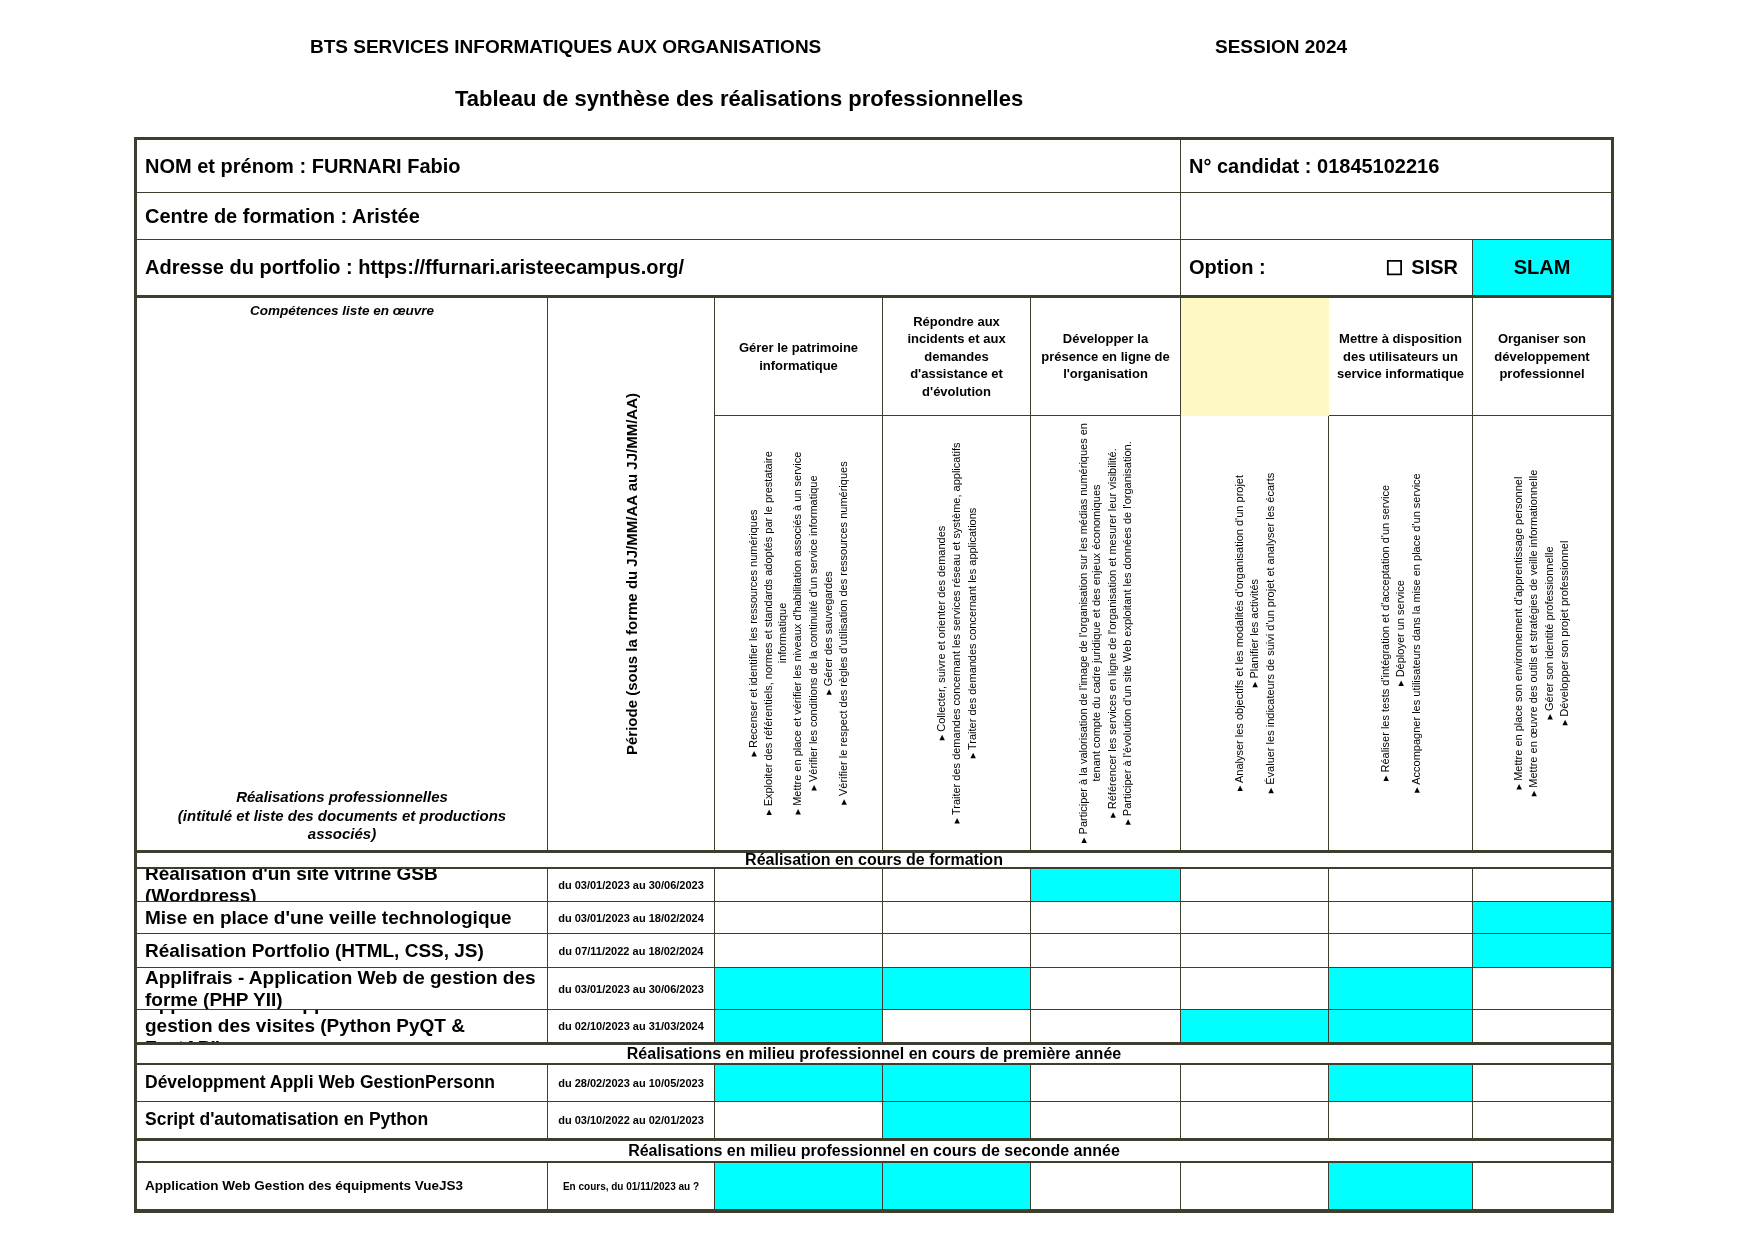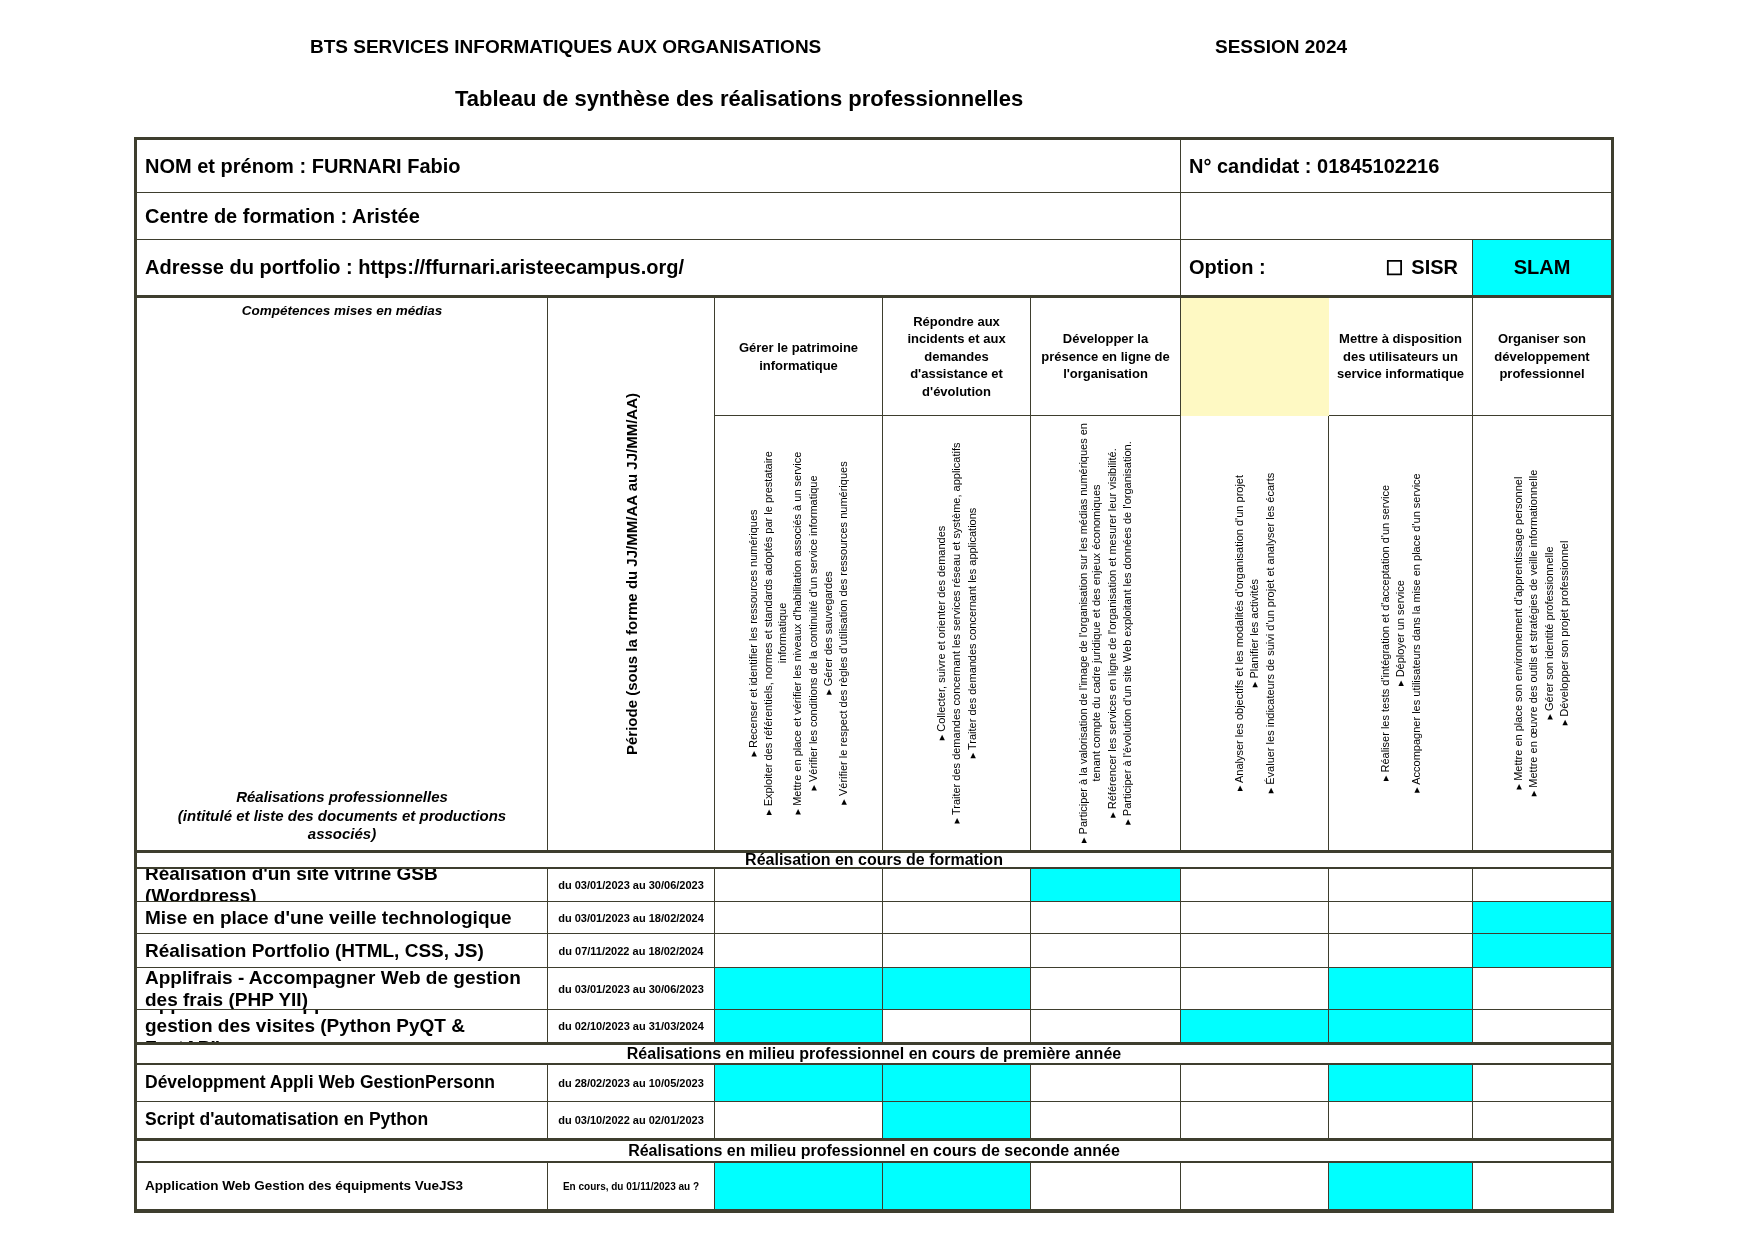--- a/index.html
+++ b/index.html
@@ -58,21 +58,21 @@
   <div class="c option-flex thickB" style="grid-column:6/8;grid-row:3">
     <span class="big">Option :</span>
     <span class="sisr-group">
       <span>☐</span>
       <span>SISR</span>
     </span>
   </div>
   <div class="c slam noR thickB hl" style="grid-column:8/9;grid-row:3">SLAM</div>
 
   <div class="c compet-col" style="grid-column:1;grid-row:4/6">
-    <div class="caption-top">Compétences mises en médias</div>
+    <div class="caption-top">Compétences liste en œuvre</div>
     <div class="caption-bottom">
       <div>Réalisations professionnelles</div>
       <div>(intitulé et liste des documents et productions associés)</div>
     </div>
   </div>
 
   <div class="c" style="grid-column:2;grid-row:4/6">
     <div class="rot periode-rot">Période (sous la forme du JJ/MM/AA au JJ/MM/AA)</div>
   </div>
 
@@ -147,21 +147,21 @@
     <div class="c " style="grid-area: 8 / 7;"></div>
     <div class="c noR hl" style="grid-area: 8 / 8;"></div>
     <div class="c left t15" style="grid-area: 9 / 1;">Réalisation Portfolio (HTML, CSS, JS)</div>
     <div class="c center d11" style="grid-area: 9 / 2;">du 07/11/2022 au 18/02/2024</div>
     <div class="c " style="grid-area: 9 / 3;"></div>
     <div class="c " style="grid-area: 9 / 4;"></div>
     <div class="c " style="grid-area: 9 / 5;"></div>
     <div class="c " style="grid-area: 9 / 6;"></div>
     <div class="c " style="grid-area: 9 / 7;"></div>
     <div class="c noR hl" style="grid-area: 9 / 8;"></div>
-    <div class="c left t15" style="grid-area: 10 / 1;">Applifrais - Accompagner Web de gestion des frais (PHP YII)</div>
+    <div class="c left t15" style="grid-area: 10 / 1;">Applifrais - Application Web de gestion des forme (PHP YII)</div>
     <div class="c center d11" style="grid-area: 10 / 2;">du 03/01/2023 au 30/06/2023</div>
     <div class="c hl" style="grid-area: 10 / 3;"></div>
     <div class="c hl" style="grid-area: 10 / 4;"></div>
     <div class="c " style="grid-area: 10 / 5;"></div>
     <div class="c " style="grid-area: 10 / 6;"></div>
     <div class="c hl" style="grid-area: 10 / 7;"></div>
     <div class="c noR" style="grid-area: 10 / 8;"></div>
     <div class="c left t15" style="grid-area: 11 / 1;">AppliVisiteurs - Application lourde de gestion des visites (Python PyQT &amp; FastAPI)</div>
     <div class="c center d11" style="grid-area: 11 / 2;">du 02/10/2023 au 31/03/2024</div>
     <div class="c hl" style="grid-area: 11 / 3;"></div>

